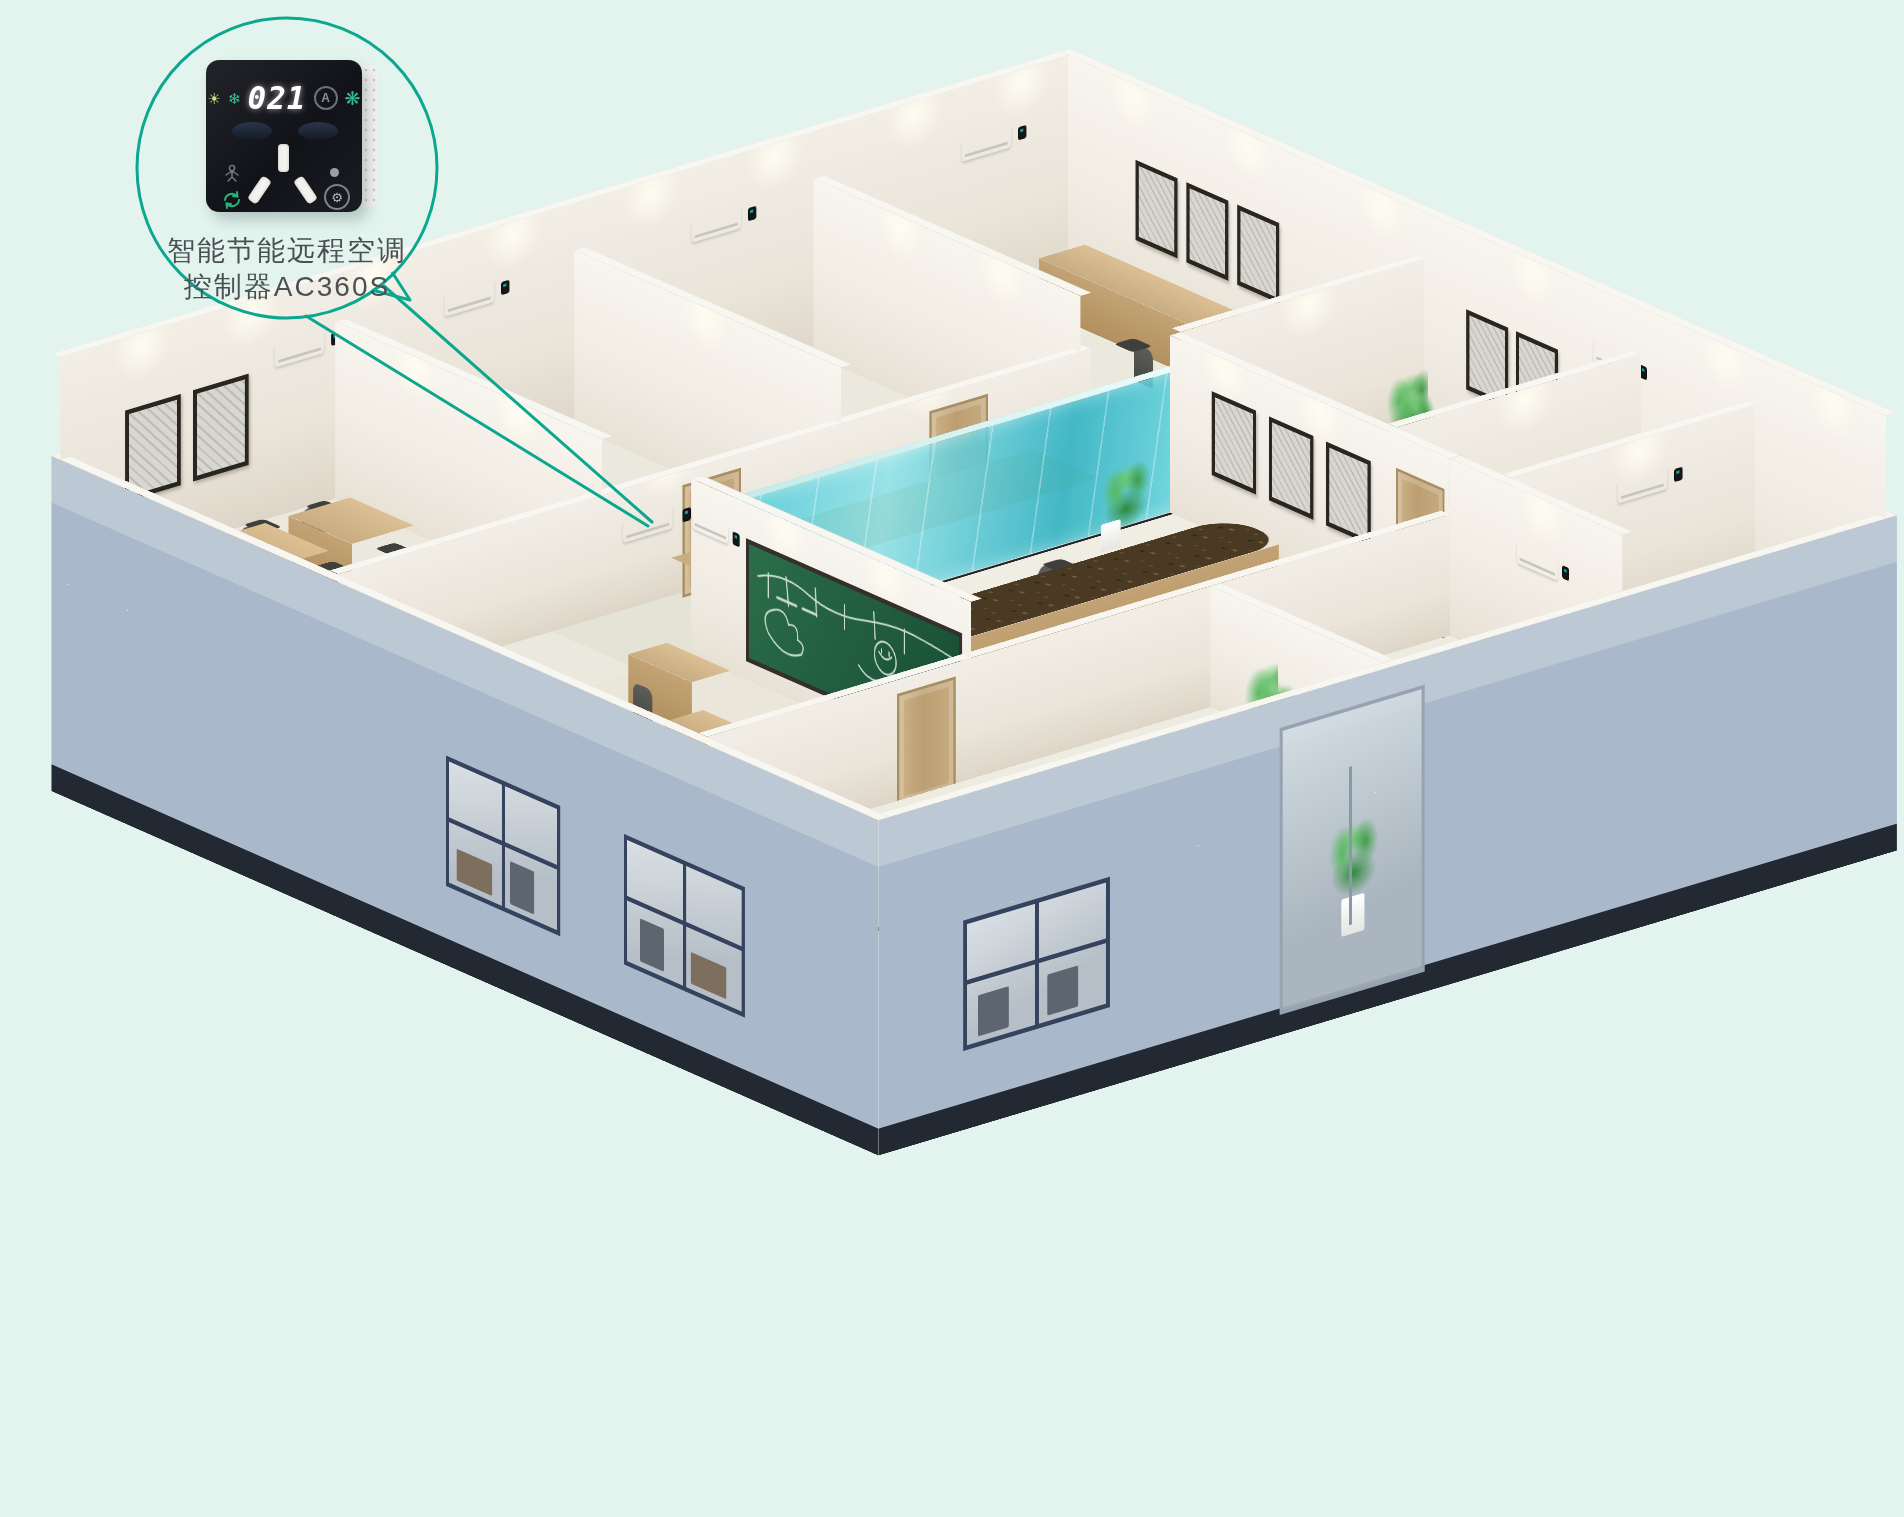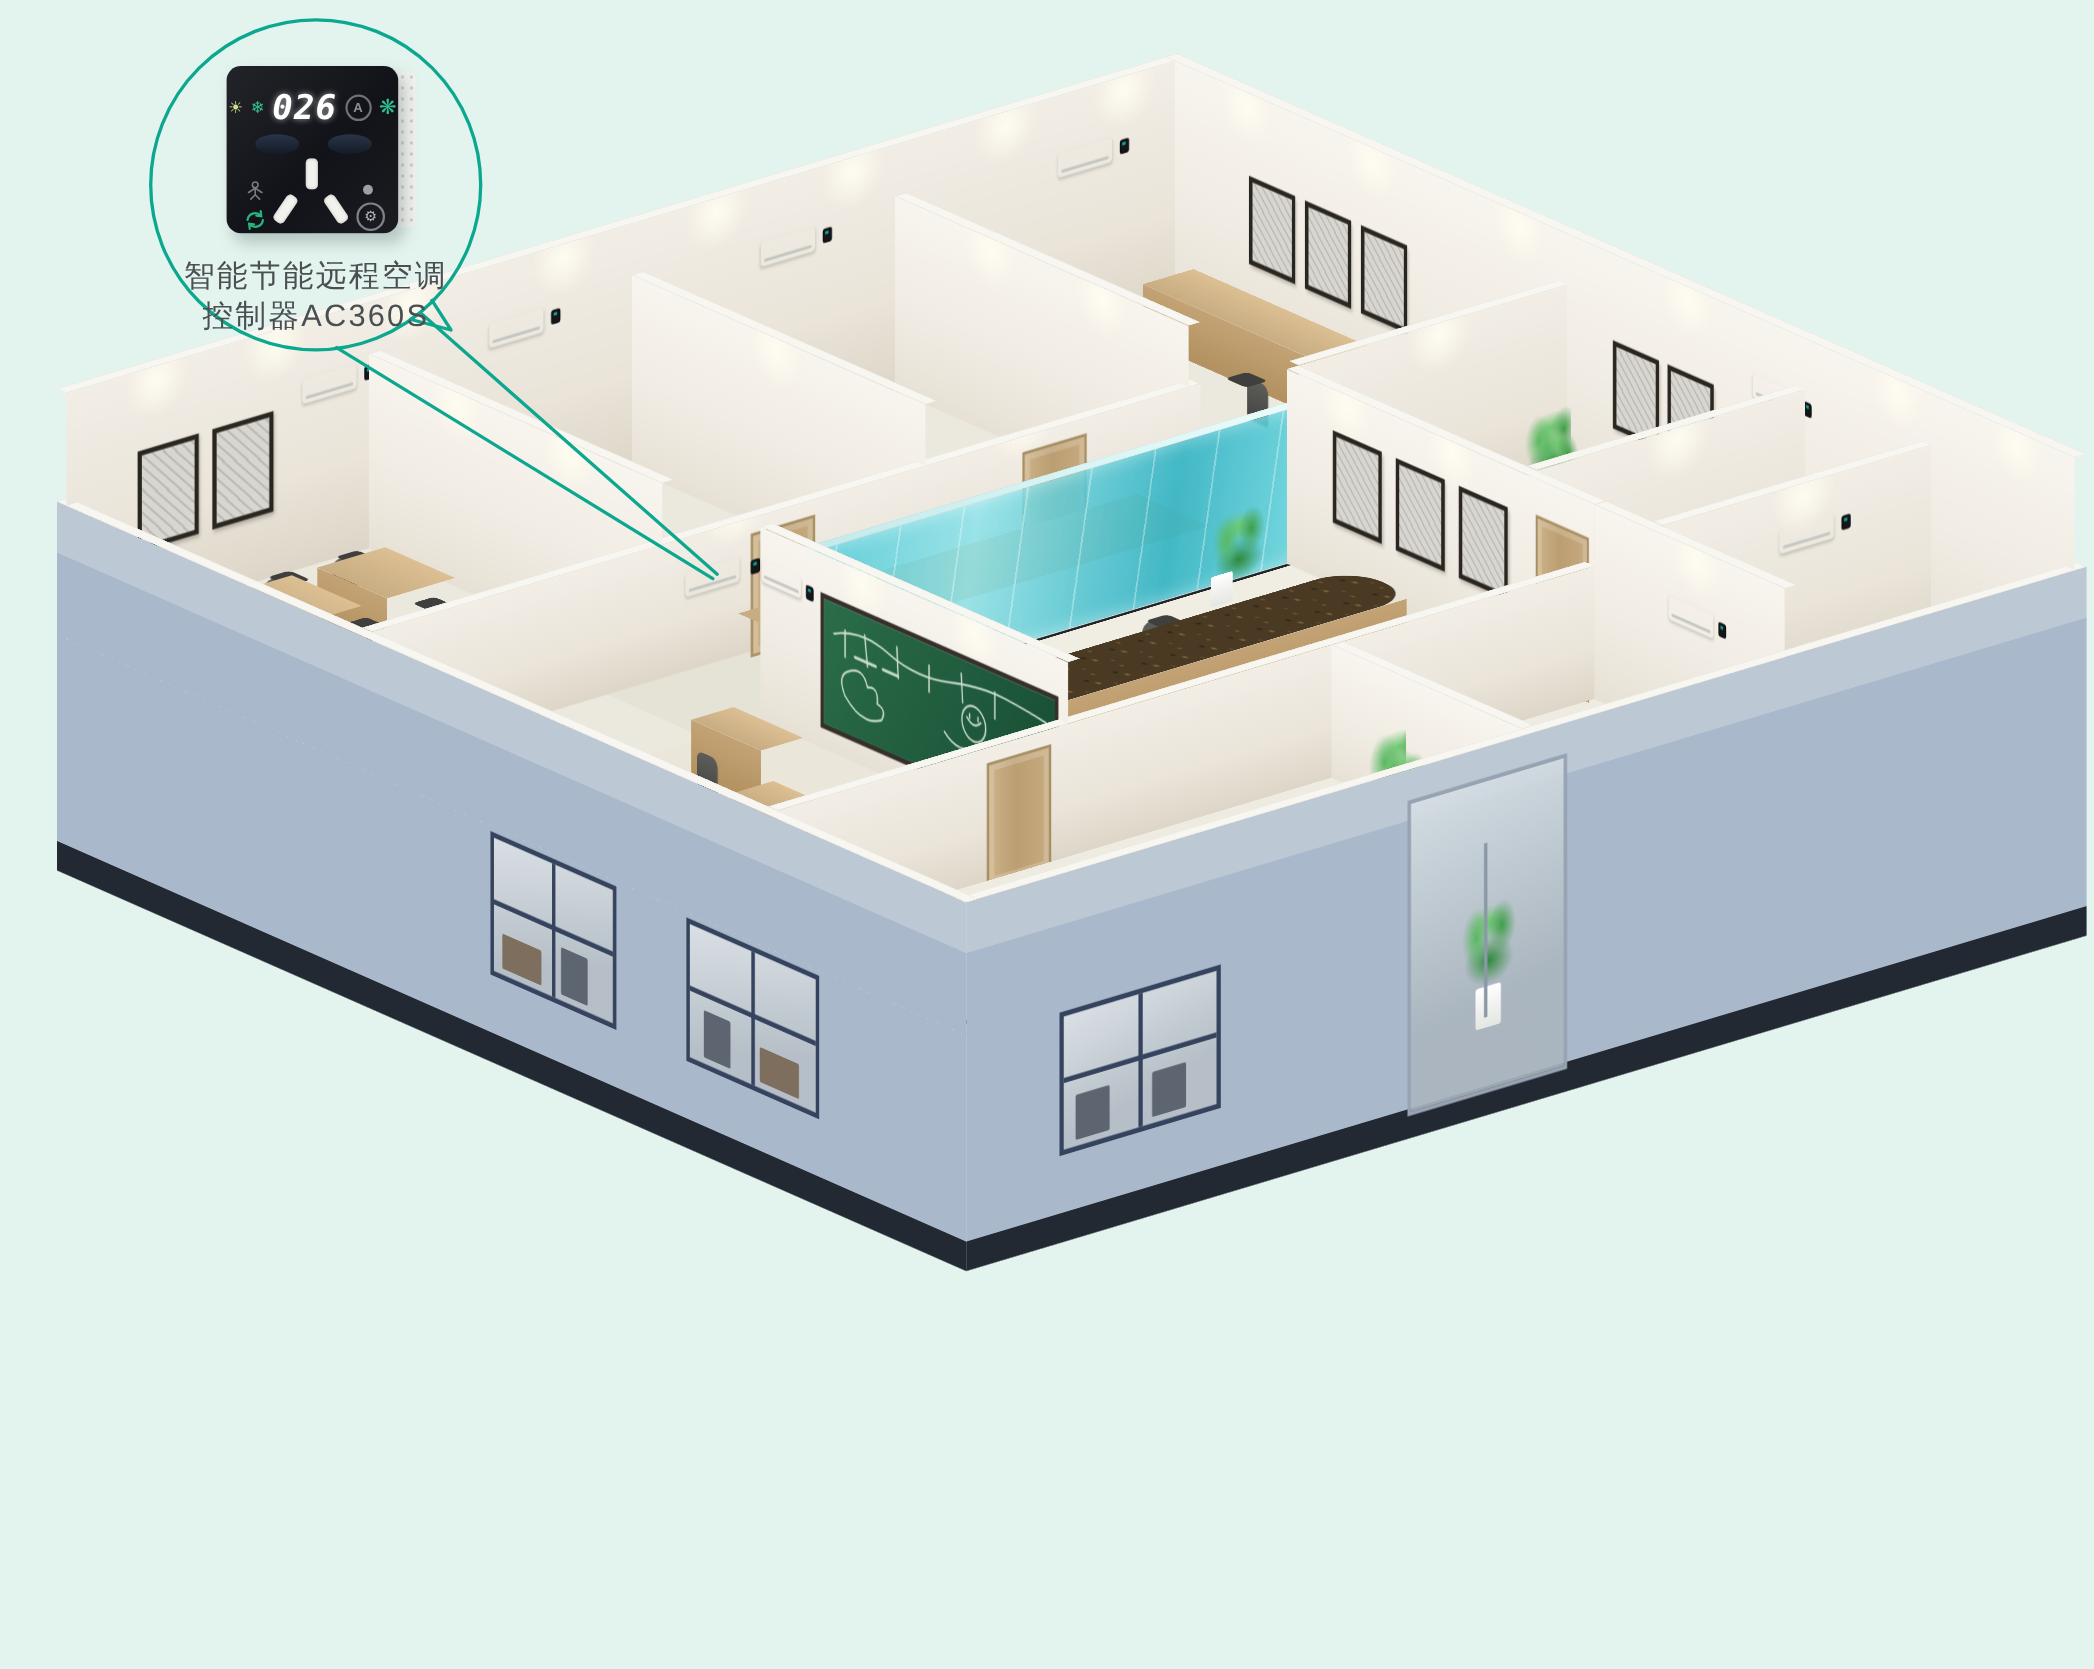--- a/index.html
+++ b/index.html
@@ -341,21 +341,21 @@
     <line x1="384" y1="286" x2="652" y2="522" stroke="#0ca78f" stroke-width="3" stroke-linecap="round"></line>
     <line x1="306" y1="316" x2="648" y2="526" stroke="#0ca78f" stroke-width="3" stroke-linecap="round"></line>
   </svg>
 
   <div class="device">
     <div class="dev-side"></div>
     <div class="dev-body">
       <div class="disp">
         <span class="d-ico" style="color:#cfe08a;">☀</span>
         <span class="d-ico" style="color:#35c08f;">❄</span>
-        <span class="temp">026</span>
+        <span class="temp">021</span>
         <span class="amode">A</span>
         <span class="d-ico" style="color:#2fbd8f;font-size:19px;">❋</span>
       </div>
       <div class="oval" style="left:26px;"></div>
       <div class="oval" style="left:92px;"></div>
       <div class="slot" style="left:72px;top:84px;"></div>
       <div class="slot" style="left:48px;top:116px;transform:rotate(34deg);"></div>
       <div class="slot" style="left:94px;top:116px;transform: rotate(-34deg);"></div>
       <svg width="16" height="18" viewBox="0 0 16 18" style="position:absolute;left:18px;top:104px;opacity:.75;">
         <circle cx="8" cy="4" r="2.6" fill="none" stroke="#9aa0a6" stroke-width="1.4"></circle>

